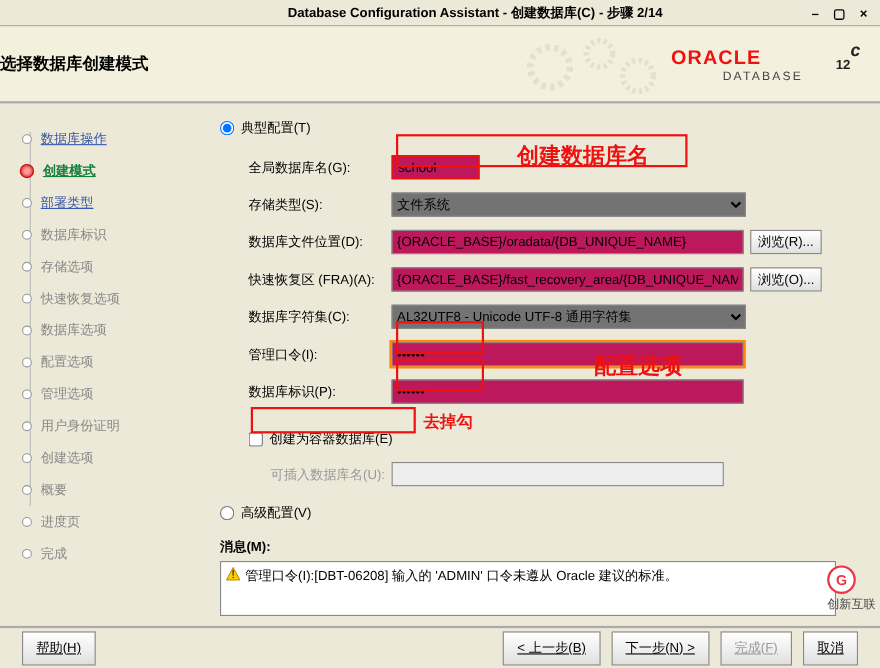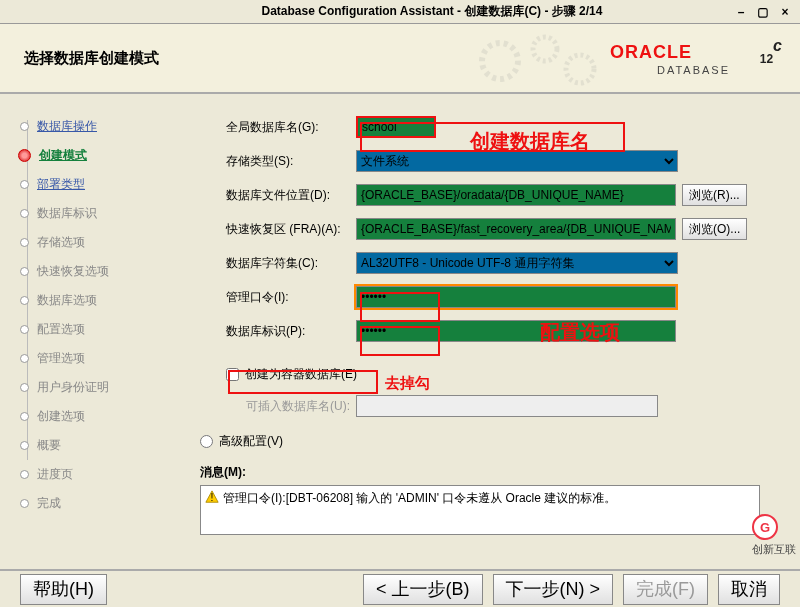--- a/index.html
+++ b/index.html
@@ -4,21 +4,21 @@
   <style>
     * { box-sizing: border-box; margin: 0; padding: 0; font-family: "SimSun", sans-serif; font-size: 12px; }
     body { background: #ece9d8; width: 800px; height: 607px; overflow: hidden; position: relative; }
     
     .titlebar { height: 24px; background: #ece9d8; display: flex; align-items: center; border-bottom: 1px solid #999; position: relative; }
     .titlebar-title { flex: 1; text-align: center; font-weight: bold; padding-left: 130px; }
     .win-controls { display: flex; gap: 8px; padding-right: 8px; }
     .win-btn { width: 14px; height: 14px; display: flex; align-items: center; justify-content: center; font-weight: bold; cursor: pointer; }
     
     .header { height: 70px; background: #f3f0dd; position: relative; border-bottom: 2px solid #aaa; display: flex; align-items: center; }
-    .header-title { font-size: 15px; font-weight: bold; padding-left: 24px; }
+    .header-title { font-size: 15px; font-weight: bold; }
     .oracle-logo { position: absolute; right: 20px; top: 18px; font-family: Arial; }
     .oracle-text { color: #e11; font-weight: bold; font-size: 18px; letter-spacing: 1px; }
     .oracle-12c { color: #222; font-weight: bold; font-size: 32px; position: absolute; right: -2px; top: -8px; }
     .oracle-12c sup { font-size: 16px; font-style: italic; }
     .oracle-db { color: #444; font-size: 11px; letter-spacing: 2px; position: absolute; right: 50px; top: 22px; }
     .gears { position: absolute; right: 180px; top: 10px; opacity: 0.15; }
     
     .content { display: flex; height: 480px; }
     
     .sidebar { width: 180px; padding: 18px 0 0 20px; position: relative; }
@@ -31,34 +31,34 @@
     
     .main { flex: 1; padding: 10px 20px 0 20px; position: relative; }
     .radio-row { display: flex; align-items: center; gap: 6px; padding: 4px 0; }
     .radio-row.sub { margin-top: 10px; }
     input[type=radio]{ width:13px; height:13px; }
     input[type=checkbox]{ width:13px; height:13px; }
     
     .form-area { padding-left: 26px; }
     .form-row { display: flex; align-items: center; margin: 12px 0; }
     .form-label { width: 130px; }
-    .form-input { width: 320px; height: 22px; border: 1px solid #888; background: #15803d; padding: 0 4px; font-size: 12px; }
-    .form-select { width: 322px; height: 22px; border: 1px solid #888; background: #0369a1; }
+    .form-input { width: 320px; height: 22px; border: 1px solid #888; background: #be185d; padding: 0 4px; font-size: 12px; }
+    .form-select { width: 322px; height: 22px; border: 1px solid #888; background: #737373; }
     .browse-btn { margin-left: 6px; height: 22px; padding: 0 6px; border: 1px solid #888; background: linear-gradient(#fff,#e0e0e0); cursor:pointer; font-size:12px; }
     
     .redbox { border: 2px solid #e11; }
     .redtext { color: #e11; font-weight: bold; font-size: 20px; position: absolute; }
     .orange-out { outline: 2px solid #f80; }
     
     .msg-label { margin: 10px 0 4px 0; font-weight: bold; }
     .msg-box { width: 560px; height: 50px; border: 1px solid #888; background: #fff; padding: 4px; display:flex; align-items:flex-start; gap:4px; }
     .warn-icon { width:14px; height:14px; }
     
     .footer { position: absolute; bottom: 0; left: 0; right: 0; height: 38px; border-top: 2px solid #aaa; background: #ece9d8; display: flex; align-items: center; padding: 0 20px; }
-    .btn { height: 31px; padding: 0 12px; border: 1px solid #888; background: linear-gradient(#fff,#e0e0e0); cursor:pointer; font-size:18px; }
+    .btn { height: 31px; padding: 0 12px; border: 1px solid #888; background: linear-gradient(#fff,#e0e0e0); cursor:pointer; font-size:12px;text-decoration:underline; }
     .btn[disabled]{ color:#999; cursor:default; }
     .foot-right { margin-left: auto; display:flex; gap:10px; }
     
     .watermark { position: absolute; right: 4px; bottom: 50px; z-index: 5; }
     .watermark-badge { width:26px; height:26px; border:2px solid #e34; border-radius:50%; display:flex; align-items:center; justify-content:center; color:#e34; font-weight:bold; font-size:13px; background:#fff; }
     .watermark-text { font-size:11px; color:#444; text-align:center; margin-top:2px; }
   </style>
 </head>
 <body>
 
@@ -144,20 +144,24 @@
         </div>
         <div class="side-item">
           <span class="side-dot"></span>
           <span>完成</span>
         </div>
       </div>
   </div>
 
   <div class="main">
 
+    <div class="radio-row">
+      <input type="radio" checked="" style="">
+      <label>典型配置(T)</label>
+    </div>
 
     <div class="form-area">
 
       <div class="form-row">
         <div class="form-label">全局数据库名(G):</div>
         <input class="form-input redbox" style="width: 80px;" value="school">
         <div style="width:240px"></div>
       </div>
       <div class="redtext" style="left:290px; top:34px">创建数据库名</div>
       <div class="redbox" style="position:absolute; left:180px; top:28px; width:265px; height:30px; pointer-events:none;"></div>

